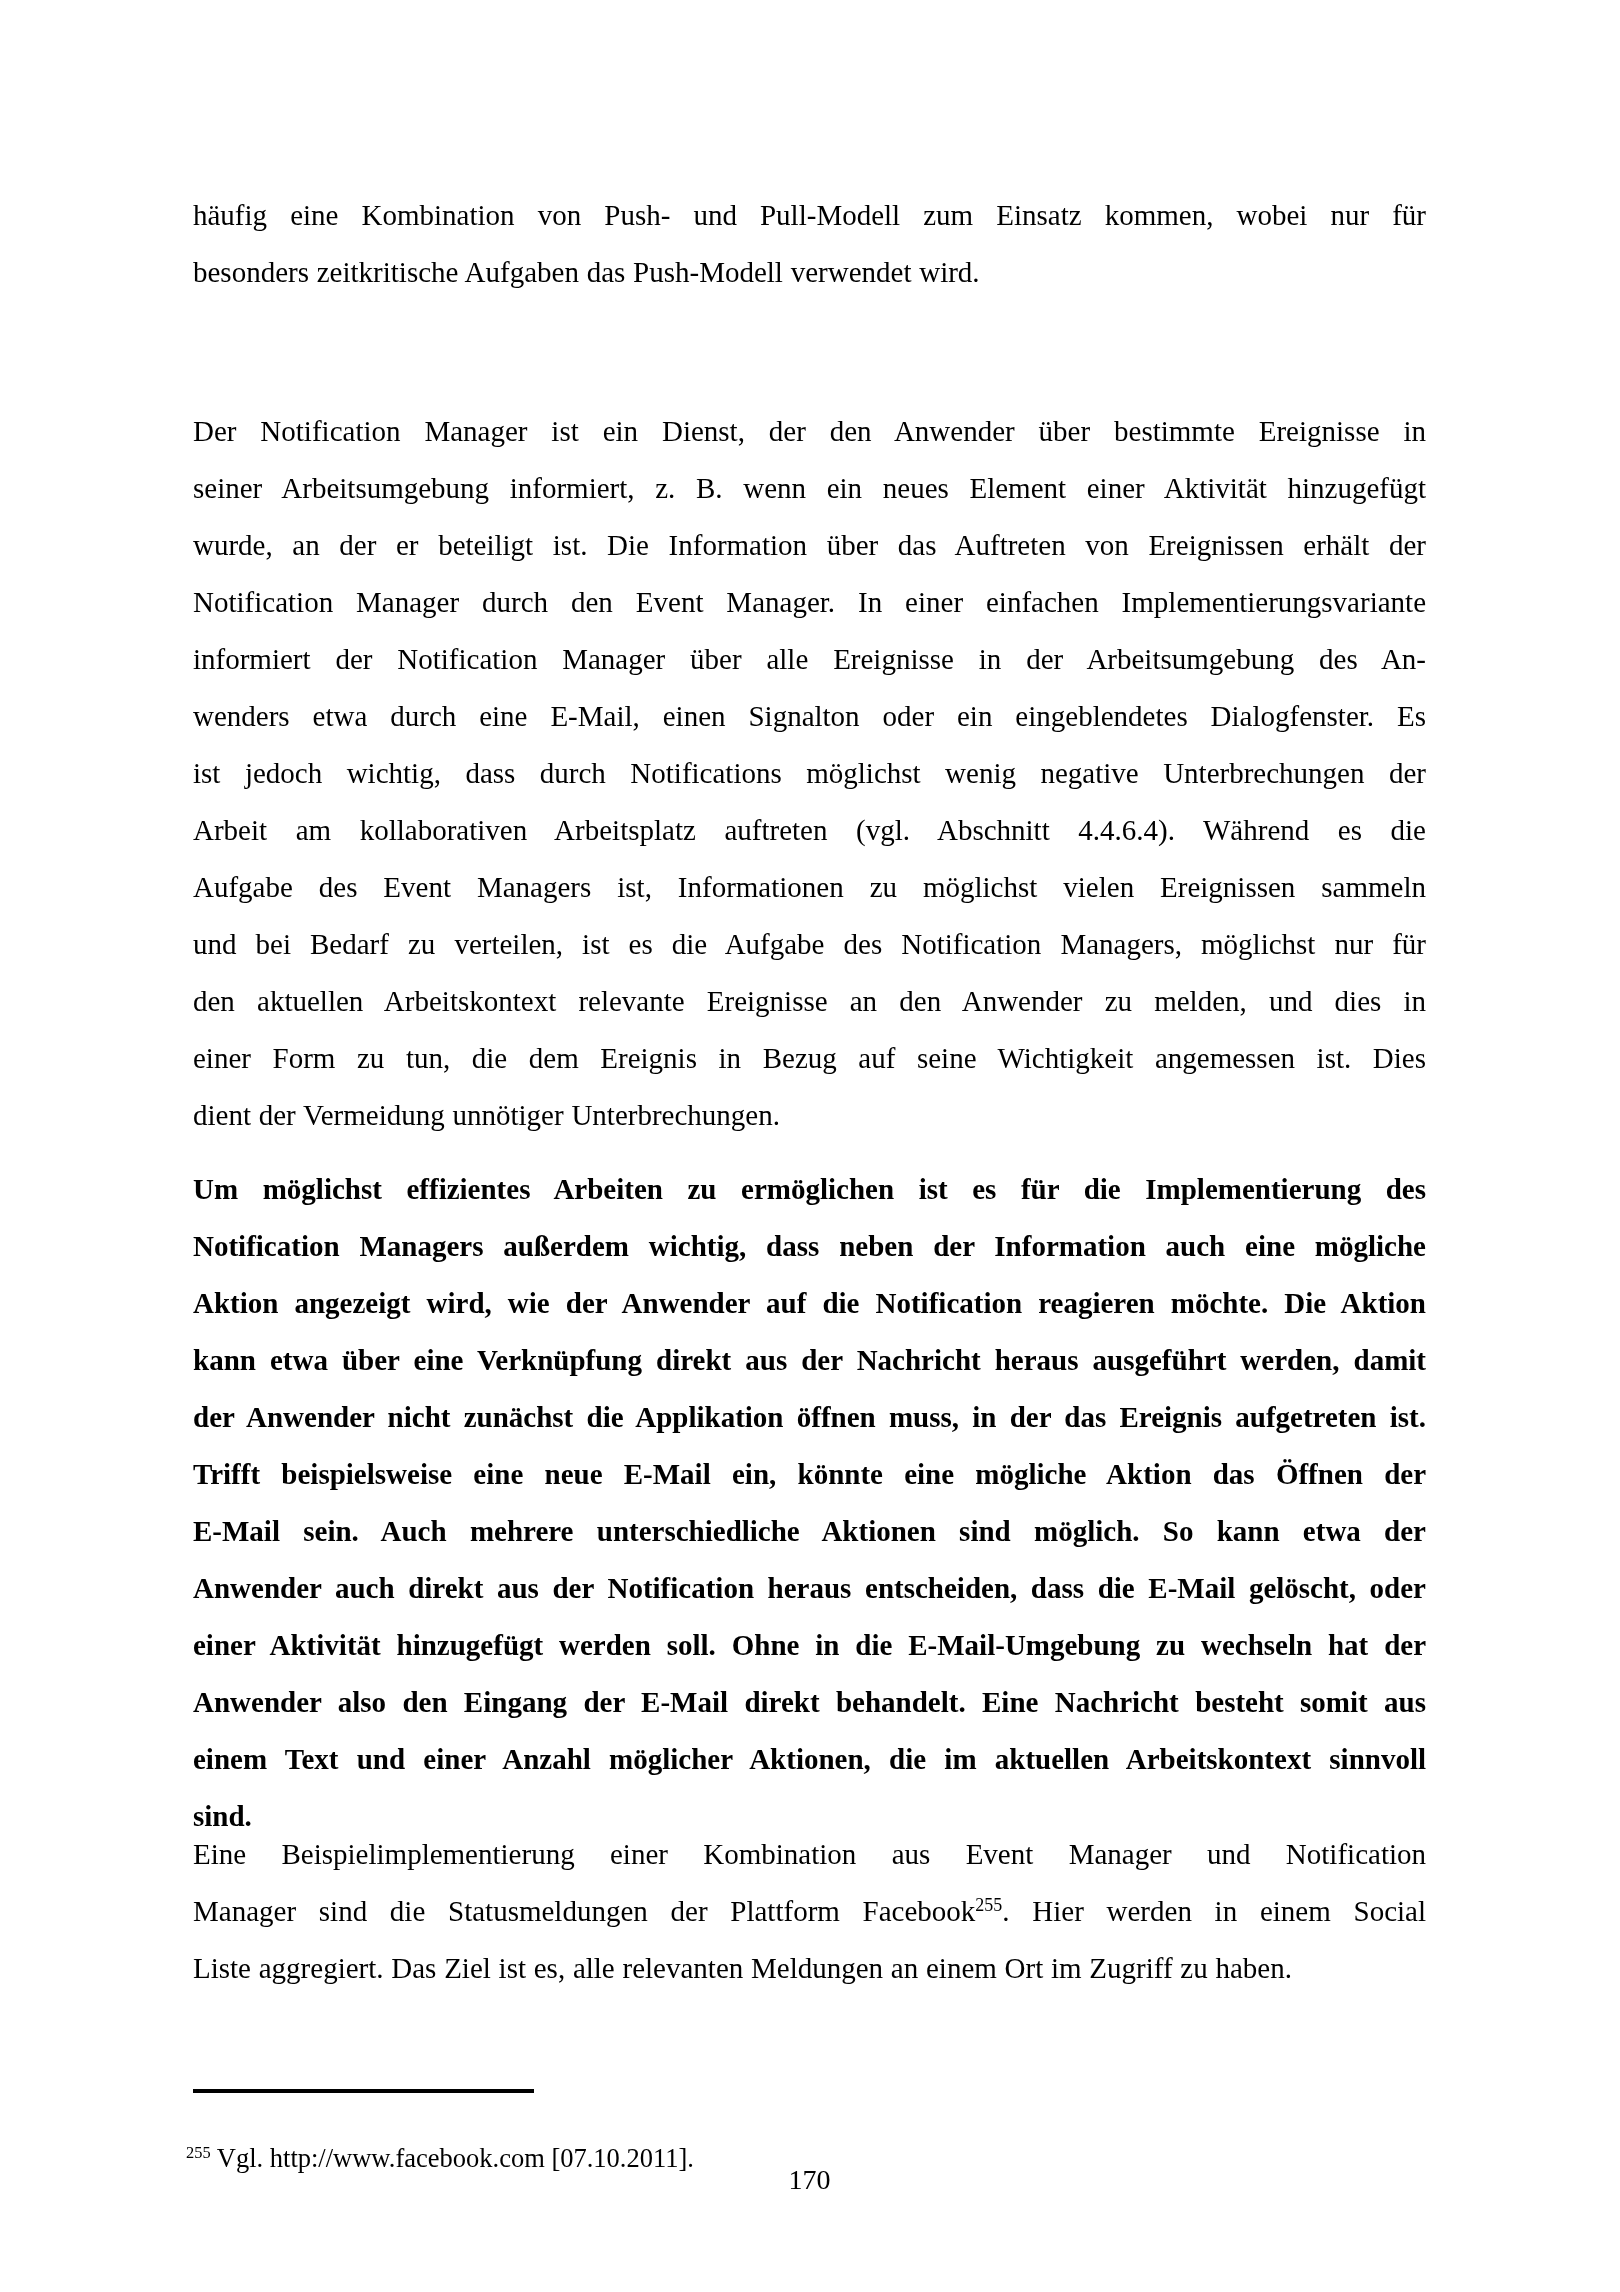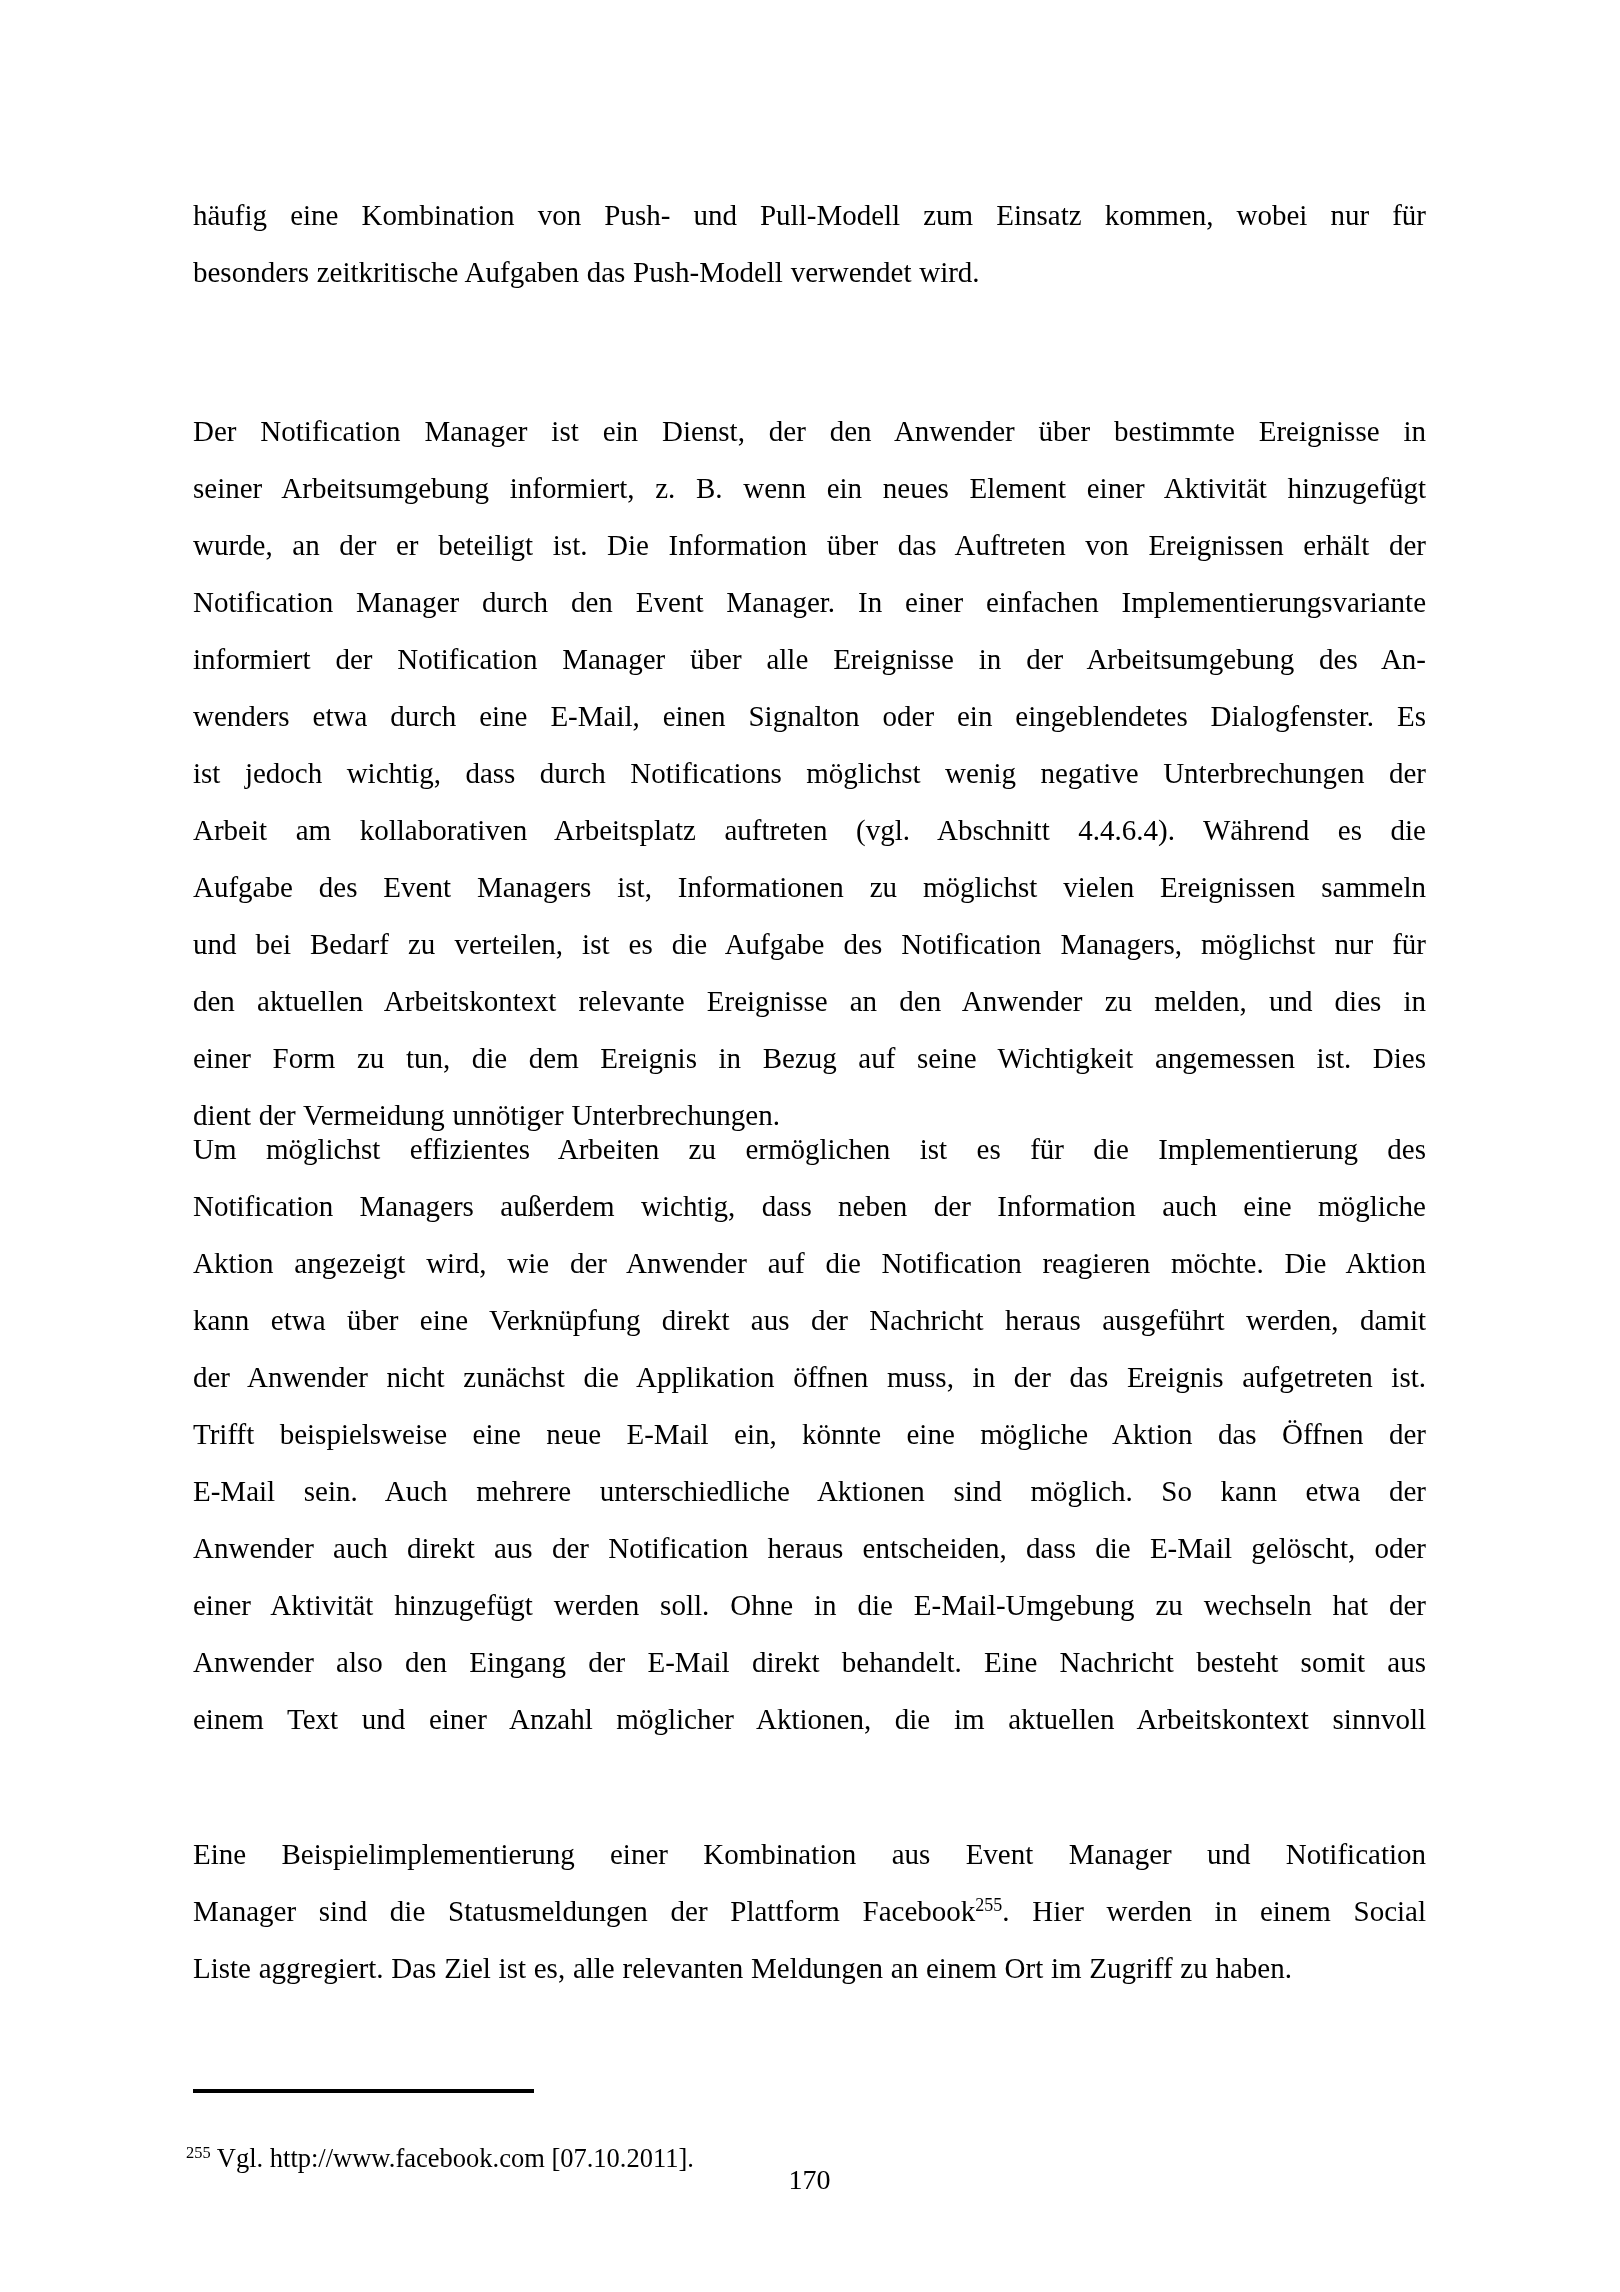--- a/index.html
+++ b/index.html
@@ -103,32 +103,33 @@
       <div class="line">wenders etwa durch eine E-Mail, einen Signalton oder ein eingeblendetes Dialogfenster. Es</div>
       <div class="line">ist jedoch wichtig, dass durch Notifications möglichst wenig negative Unterbrechungen der</div>
       <div class="line">Arbeit am kollaborativen Arbeitsplatz auftreten (vgl. Abschnitt 4.4.6.4). Während es die</div>
       <div class="line">Aufgabe des Event Managers ist, Informationen zu möglichst vielen Ereignissen sammeln</div>
       <div class="line">und bei Bedarf zu verteilen, ist es die Aufgabe des Notification Managers, möglichst nur für</div>
       <div class="line">den aktuellen Arbeitskontext relevante Ereignisse an den Anwender zu melden, und dies in</div>
       <div class="line">einer Form zu tun, die dem Ereignis in Bezug auf seine Wichtigkeit angemessen ist. Dies</div>
       <div class="line last">dient der Vermeidung unnötiger Unterbrechungen.</div>
     </div>
 
-  <div class="textblock bodytext" style="top:1121px;">
+  <div class="textblock bodytext" style="top:1161px;font-weight:bold;">
       <div class="line">Um möglichst effizientes Arbeiten zu ermöglichen ist es für die Implementierung des</div>
       <div class="line">Notification Managers außerdem wichtig, dass neben der Information auch eine mögliche</div>
       <div class="line">Aktion angezeigt wird, wie der Anwender auf die Notification reagieren möchte. Die Aktion</div>
       <div class="line">kann etwa über eine Verknüpfung direkt aus der Nachricht heraus ausgeführt werden, damit</div>
       <div class="line">der Anwender nicht zunächst die Applikation öffnen muss, in der das Ereignis aufgetreten ist.</div>
       <div class="line">Trifft beispielsweise eine neue E-Mail ein, könnte eine mögliche Aktion das Öffnen der</div>
       <div class="line">E-Mail sein. Auch mehrere unterschiedliche Aktionen sind möglich. So kann etwa der</div>
       <div class="line">Anwender auch direkt aus der Notification heraus entscheiden, dass die E-Mail gelöscht, oder</div>
       <div class="line">einer Aktivität hinzugefügt werden soll. Ohne in die E-Mail-Umgebung zu wechseln hat der</div>
       <div class="line">Anwender also den Eingang der E-Mail direkt behandelt. Eine Nachricht besteht somit aus</div>
       <div class="line">einem Text und einer Anzahl möglicher Aktionen, die im aktuellen Arbeitskontext sinnvoll</div>
+      <div class="line last">sind.</div>
     </div>
 
   <div class="textblock bodytext" style="top:1826px;font-family:Liberation Serif, serif;">
       <div class="line">Eine Beispielimplementierung einer Kombination aus Event Manager und Notification</div>
       <div class="line">Manager sind die Statusmeldungen der Plattform Facebook<sup>255</sup>. Hier werden in einem Social</div>
       <div class="line last">Liste aggregiert. Das Ziel ist es, alle relevanten Meldungen an einem Ort im Zugriff zu haben.</div>
     </div>
 
   <div class="footnote-rule"></div>
 

